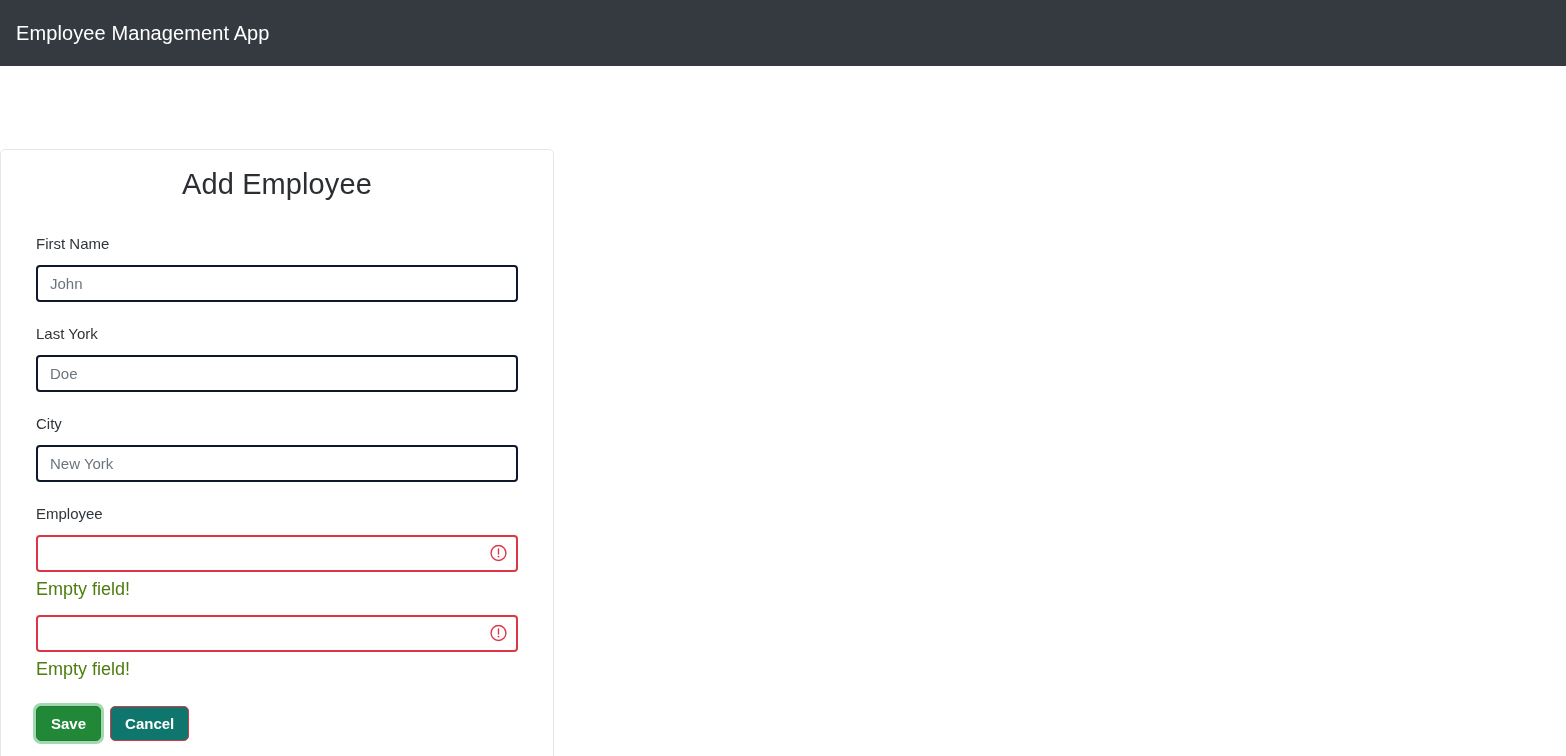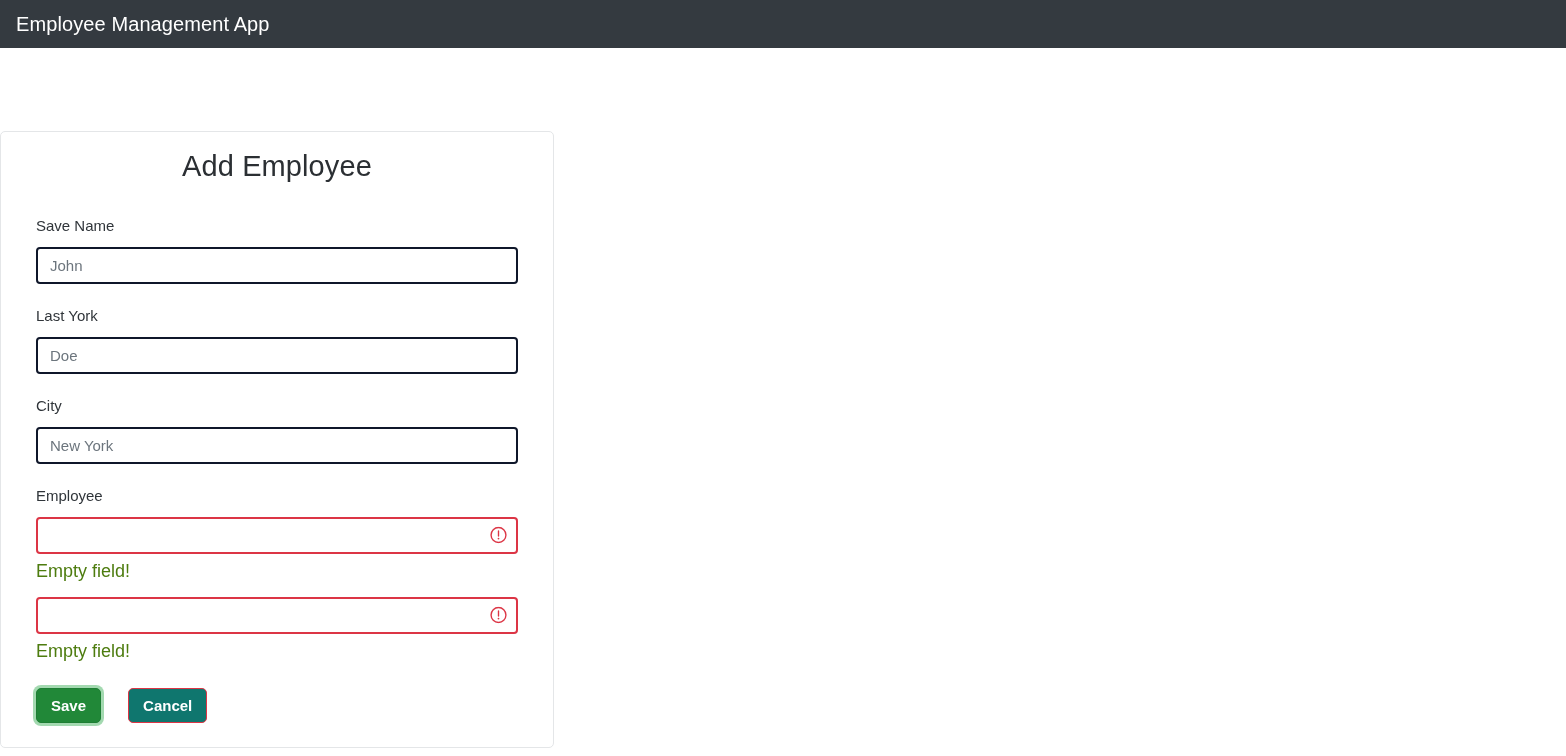--- a/index.html
+++ b/index.html
@@ -8,21 +8,21 @@
     padding: 0;
     width: 1566px;
     height: 756px;
     background: #ffffff;
     font-family: "Liberation Sans", sans-serif;
     -webkit-font-smoothing: antialiased;
   }
 
   
   .navbar {
-    height: 48px;
+    height: 66px;
     background: #343a40;
     display: flex;
     align-items: center;
     padding: 0 16px;
   }
   .navbar-brand {
     color: #ffffff;
     font-size: 20px;
     font-weight: 400;
     letter-spacing: 0.1px;
@@ -101,21 +101,21 @@
     margin-top: 8px;
   }
 
   .spacer-default { height: 24px; }
   .spacer-after-error { height: 17px; }
 
   
   .btn-row {
     display: flex;
     align-items: center;
-    gap: 27px;
+    gap: 9px;
     margin-top: 28px;
   }
   .btn {
     font-family: "Liberation Sans", sans-serif;
     font-size: 15px;
     font-weight: 700;
     line-height: 1;
     padding: 9px 14px;
     border: 1px solid transparent;
     border-radius: 5px;
@@ -140,21 +140,21 @@
 </div>
 
 <div class="page">
   <div class="card">
 
     <h1 class="card-title">Add Employee</h1>
 
     <form>
 
       <div class="form-group">
-        <label class="form-label">Save Name</label>
+        <label class="form-label">First Name</label>
         <div class="field-wrap">
           <input class="form-input" type="text" placeholder="John" style="">
         </div>
       </div>
       <div class="spacer-default"></div>
 
       <div class="form-group">
         <label class="form-label">Last York</label>
         <div class="field-wrap">
           <input class="form-input" type="text" placeholder="Doe" style="">

